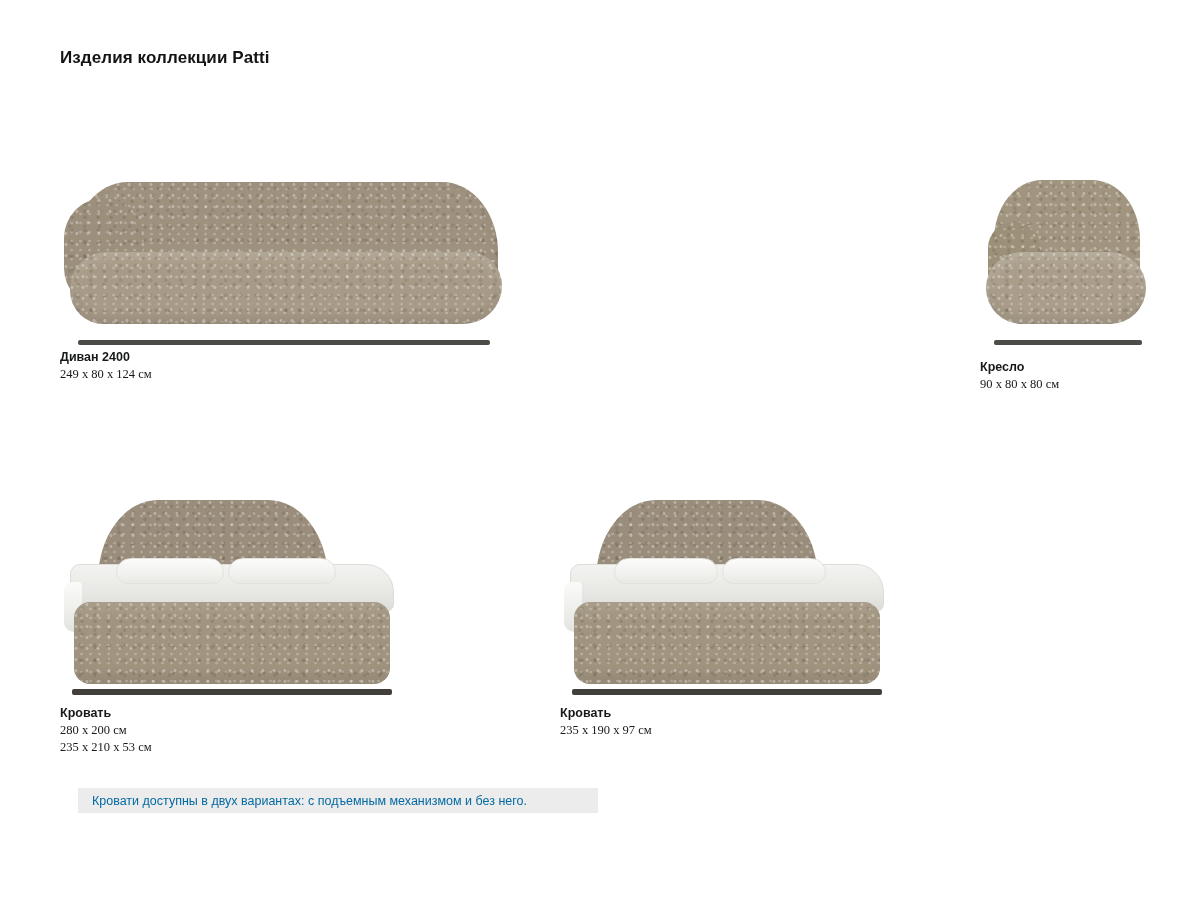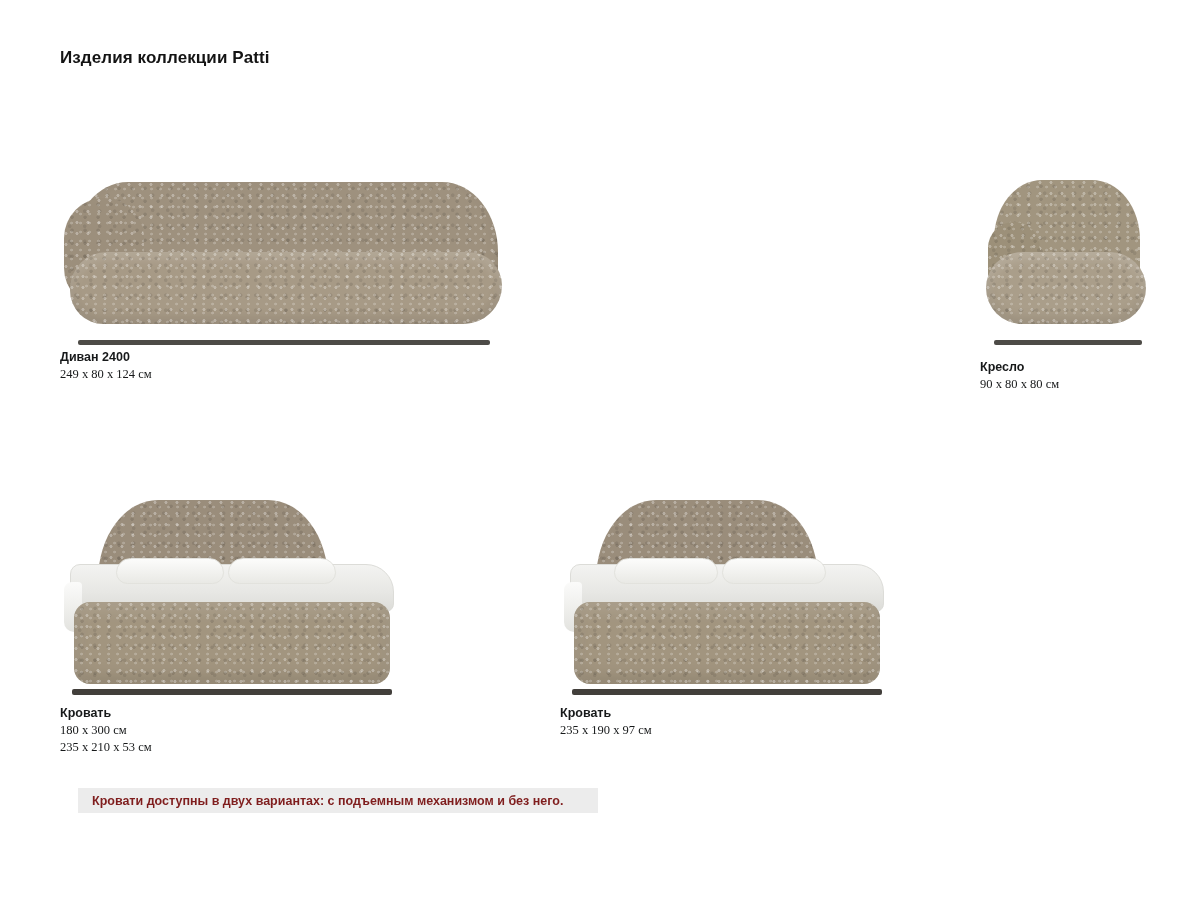--- a/index.html
+++ b/index.html
@@ -165,22 +165,22 @@
   .note {
     position:absolute;
     left:78px; top:788px;
     width:520px; height:25px;
     background:#ececec;
     display:flex; align-items:center;
     padding-left:14px;
   }
   .note span {
     font-size:12.5px;
-    font-weight:bold;
-    color:#7f1d1d;
+    font-weight:normal;
+    color:#0369a1;
   }
 </style>
 </head>
 <body>
 
 <div class="page">
 
   <div class="title">Изделия коллекции Patti</div>
 
   <div class="row row1">
@@ -242,21 +242,21 @@
           <div class="pillow" style="left:56px; top:68px; width:108px; height:26px;"></div>
           <div class="pillow" style="left:168px; top:68px; width:108px; height:26px;"></div>
           <div class="sheet-fold" style="left:4px; top:92px; width:18px; height:50px; border-radius:8px 4px 6px 10px;"></div>
           <div class="base" style="left:14px; top:112px; width:316px; height:82px;">
             <div class="tex"></div>
           </div>
         </div>
       </div>
       <div class="caption" style="margin-top:10px;">
         <span class="name">Кровать</span>
-        <span class="dim">180 x 300 см</span>
+        <span class="dim">280 x 200 см</span>
         <span class="dim">235 x 210 x 53 см</span>
       </div>
     </div>
 
     <div class="cell col2">
       <div class="art art-r2">
         <div class="bed" style="width:330px;height:205px;">
           <div class="plinth" style="left:12px; bottom:0; width:310px; height:6px;"></div>
           <div class="headboard" style="left:36px; top:10px; width:222px; height:96px;">
             <div class="tex"></div>

